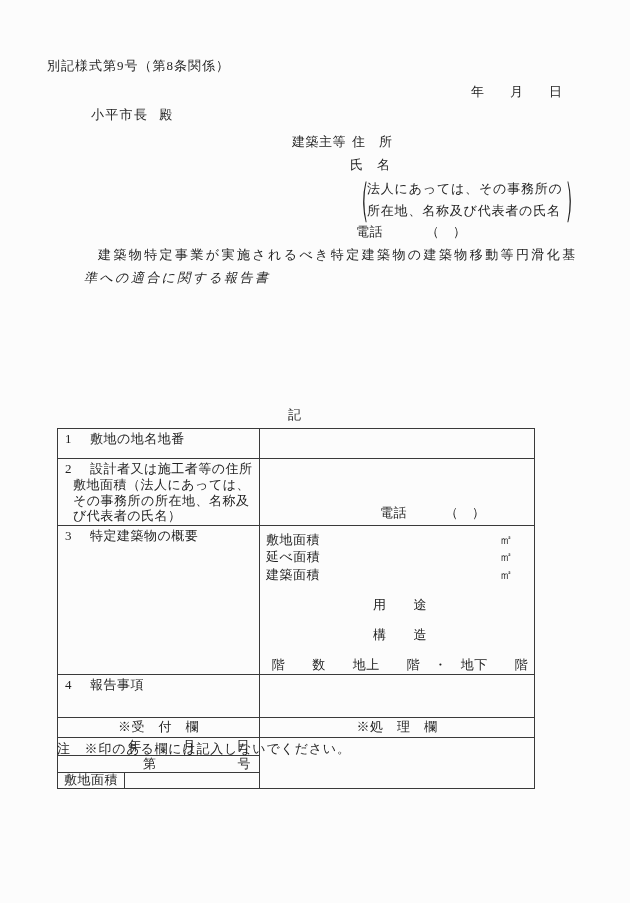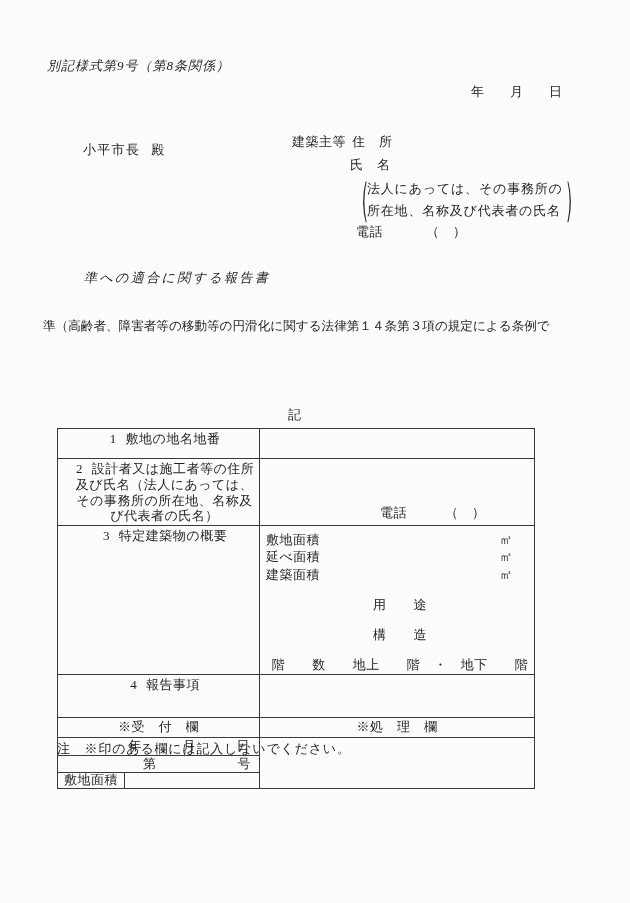--- a/index.html
+++ b/index.html
@@ -1,42 +1,42 @@
 <!DOCTYPE html>
 <html><head>
 <meta charset="utf-8">
 <style>
   html,body{margin:0;padding:0;background:#e8e8e8;}
   .page{position:relative;width:630px;height:903px;background:#fcfcfc;color:#1f1f1f;
         font-family:"Liberation Serif","DejaVu Serif",serif;font-size:13px;letter-spacing:.5px;overflow:hidden;}
   .abs{position:absolute;}
-  #formNumber{left:47px;top:57px;letter-spacing:1px;font-style:italic;}
+  #formNumber{left:47px;top:57px;letter-spacing:1px;}
   #dateLine{left:471px;top:83px;letter-spacing:0;}
-  #addressee{left:83px;top:106px;letter-spacing:1.3px;margin-top:35px;}
+  #addressee{left:91px;top:106px;letter-spacing:1.3px;}
   #addressee .hon{margin-left:11px;}
   #applicant{left:292px;top:133px;width:300px;height:115px;}
   .ap-line1{position:absolute;left:0;top:0;}
   .ap-line1 .addr{margin-left:6px;margin-top:48px;}
   .ap-line2{position:absolute;left:58px;top:23px;}
   .paren-block{position:absolute;left:61px;top:45px;display:flex;align-items:center;}
   .bparen{display:inline-block;width:11px;font-size:14px;transform:scale(1.25,3.4);text-align:center;letter-spacing:0;}
   .paren-lines{margin:0 3px;line-height:22px;letter-spacing:.8px;}
   .ap-phone{position:absolute;left:64px;top:90px;}
   .pgap1{margin-left:43px;}
   .pgap2{margin-left:38px;}
   #title1{left:98px;top:246px;letter-spacing:2.4px;}
   #title2{left:84px;top:269px;letter-spacing:2.4px;font-style:italic;}
   #bodyPar{left:43px;top:315px;font-size:12.6px;letter-spacing:0;line-height:23.6px;}
   #record{left:57px;top:406px;width:477px;text-align:center;letter-spacing:2px;}
   #tableWrap{left:57px;top:428px;}
   table{border-collapse:collapse;table-layout:fixed;width:477px;}
   td{border:1px solid #3a3a3a;vertical-align:top;padding:0;font-size:13px;letter-spacing:.5px;}
   .h27{height:27px}.h64{height:64px}.h109{height:109px}.h40{height:40px}
   .h19{height:19px}.h17{height:17px}.h16{height:16px}.h15{height:15px}
-  .lab{padding:2px 3px 0 7px;line-height:15.8px;text-align:center;}
+  .lab{padding:2px 3px 0 7px;line-height:15.8px;}
   .num{display:inline-block;width:25px;letter-spacing:0;}
   .cont{margin-left:8px;}
   .phoneCell{vertical-align:bottom;}
   .phoneRow{margin:0 0 3px 120px;}
   .bcell{padding-top:5px;line-height:17.3px;text-align:center;}
   .bline{margin-left:6px;margin-top:13px;}
   .aline{display:flex;justify-content:space-between;width:247px;margin-left:6px;}
   .hdr{text-align:center;vertical-align:middle;line-height:16px;}
   .ral{text-align:right;vertical-align:middle;line-height:14px;}
   .r6{padding-right:9px;}
@@ -68,24 +68,24 @@
         <div>法人にあっては、その事務所の</div>
         <div>所在地、名称及び代表者の氏名</div>
       </div>
       <span class="bparen">）</span>
     </div>
     <div class="ap-phone">
       <span>電話</span><span class="pgap1">（　）</span>
     </div>
   </div>
 
+  <div class="abs" id="title1">建築物特定事業が実施されるべき特定建築物の建築物移動等円滑化基</div>
   <div class="abs" id="title2">準への適合に関する報告書</div>
 
   <div class="abs" id="bodyPar">
-    <div>準（高齢者、障害者等の移動等の円滑化に関する法律第１４条第３項の規定による条例で</div>
   </div>
 
   <div class="abs" id="record">記</div>
 
   <div class="abs" id="tableWrap">
     <table>
       <colgroup>
           <col style="width:67px">
           <col style="width:135px">
           <col style="width:275px">
@@ -95,21 +95,21 @@
           <tr>
         <td colspan="2" class="lab h27">
           <span class="num">1</span><span>敷地の地名地番</span>
         </td>
         <td class="h27"></td>
       </tr>
 
       <tr>
         <td colspan="2" class="lab h64">
           <div><span class="num">2</span><span>設計者又は施工者等の住所</span></div>
-          <div class="cont">及び氏名（法人にあっては、</div>
+          <div class="cont">敷地面積（法人にあっては、</div>
           <div class="cont">その事務所の所在地、名称及</div>
           <div class="cont">び代表者の氏名）</div>
         </td>
         <td class="h64 phoneCell">
           <div class="phoneRow">
             <span>電話</span><span class="pgap2">（　）</span>
           </div>
         </td>
       </tr>
 

